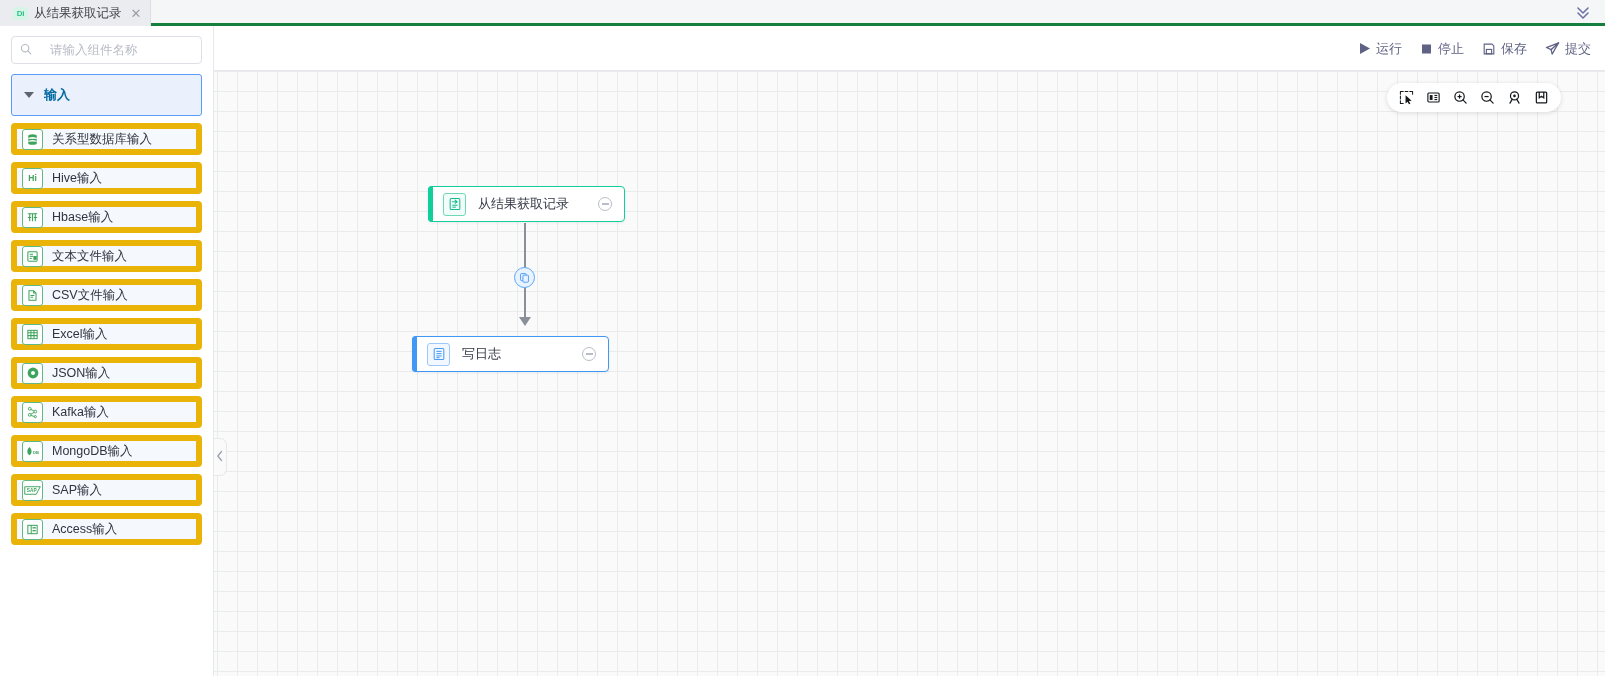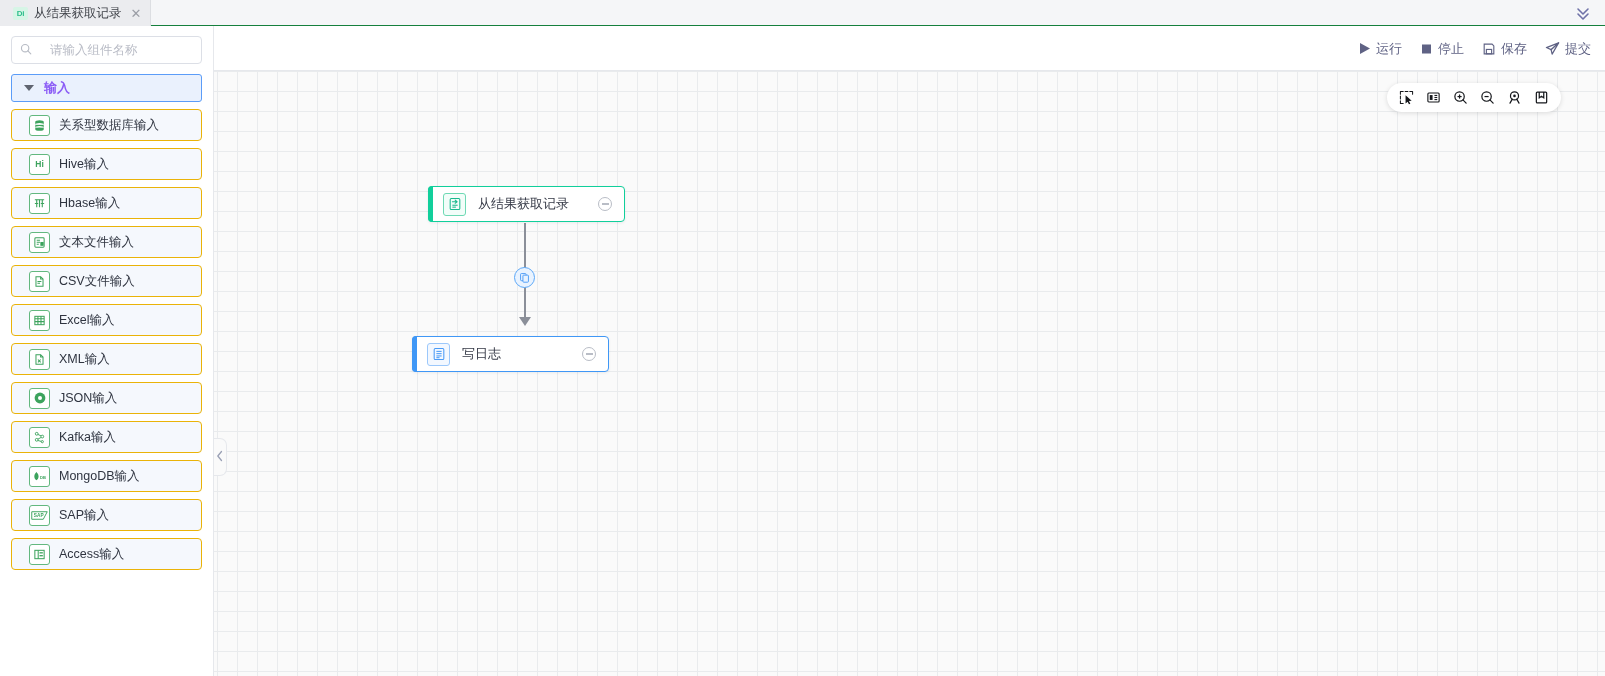--- a/index.html
+++ b/index.html
@@ -8,21 +8,21 @@
     font-family: "Liberation Sans", "DejaVu Sans", sans-serif;
     background: #ffffff;
     overflow: hidden;
   }
   #app { position: relative; width: 1605px; height: 676px; }
 
   
   .tabbar {
     position: absolute; top: 0; left: 0; width: 1605px; height: 26px;
     background: #f5f6f8;
-    border-bottom: 1px solid #15803d;
+    border-bottom: 3px solid #15803d;
     display: flex; align-items: stretch;
   }
   .tab {
     display: flex; align-items: center; gap: 6px;
     height: 26px; padding: 0 9px 0 13px;
     background: #ebecef;
     border-right: 1px solid #dcdee2;
     font-size: 12.5px; color: #3c3f46;
     cursor: pointer; min-width: 140px;
   }
@@ -73,34 +73,34 @@
     color: #b7bbc4;
   }
   .search-box input {
     border: 0; outline: 0; width: 100%; height: 100%;
     font-size: 12.5px; color: #333; background: transparent;
     font-family: inherit;
   }
   .search-box input::placeholder { color: #b9bcc6; }
 
   .group-header {
-    margin: 4px 11px 7px 11px; height: 28px;
+    margin: 4px 11px 7px 11px; height: 42px;
     background: #eaf1fd; border: 1px solid #5b9cf8; border-radius: 3px;
     display: flex; align-items: center; gap: 10px; padding: 0 12px;
-    font-size: 13px; font-weight: bold; color: #8b5cf6;
+    font-size: 13px; font-weight: bold; color: #0369a1;
     cursor: pointer;
   }
   .caret { width: 0; height: 0; border-left: 5px solid transparent;
            border-right: 5px solid transparent; border-top: 6px solid #5f6470; }
 
   .comp-list { padding: 0 11px; }
   .comp-item {
     height: 32px; margin-bottom: 7px;
-    background: #f5f8fd; border: 1px solid #eab308; border-radius: 4px;
-    display: flex; align-items: center; gap: 9px; padding: 0 17px;
+    background: #f5f8fd; border: 6px solid #eab308; border-radius: 4px;
+    display: flex; align-items: center; gap: 9px; padding: 0 5px;
     font-size: 12.5px; color: #2f3440; cursor: grab;
   }
   .comp-ico {
     width: 21px; height: 21px; flex: none;
     border: 1px solid #63b87f; border-radius: 3px;
     background: #fff; color: #3da35d;
     display: flex; align-items: center; justify-content: center;
     font-size: 8.5px; font-weight: bold; overflow: hidden; text-align: center;
   }
   .comp-ico svg { display:block; }
@@ -337,31 +337,20 @@
             <rect x="2" y="2.5" width="10" height="9"></rect>
               <line x1="2" y1="5.2" x2="12" y2="5.2"></line>
             <line x1="2" y1="8.2" x2="12" y2="8.2"></line>
               <line x1="5.3" y1="2.5" x2="5.3" y2="11.5"></line>
             <line x1="8.6" y1="2.5" x2="8.6" y2="11.5"></line>
           </svg>
         </span>
         <span class="comp-label">Excel输入</span>
       </div>
 
-      <div class="comp-item">
-        <span class="comp-ico">
-          <svg width="13" height="13" viewBox="0 0 14 14" fill="none" stroke="#3da35d" stroke-width="1.1">
-            <path d="M3.2 1.8h5l2.6 2.6v7.8H3.2z"></path>
-              <path d="M8.2 1.8v2.6h2.6"></path>
-            <line x1="5.3" y1="7" x2="8.3" y2="10"></line>
-              <line x1="8.3" y1="7" x2="5.3" y2="10"></line>
-          </svg>
-        </span>
-        <span class="comp-label">XML输入</span>
-      </div>
 
       <div class="comp-item">
         <span class="comp-ico">
           <svg width="14" height="14" viewBox="0 0 14 14">
             <circle cx="7" cy="7" r="5.4" fill="#3da35d"></circle>
               <circle cx="7" cy="7" r="2" fill="#fff"></circle>
           </svg>
         </span>
         <span class="comp-label">JSON输入</span>
       </div>

